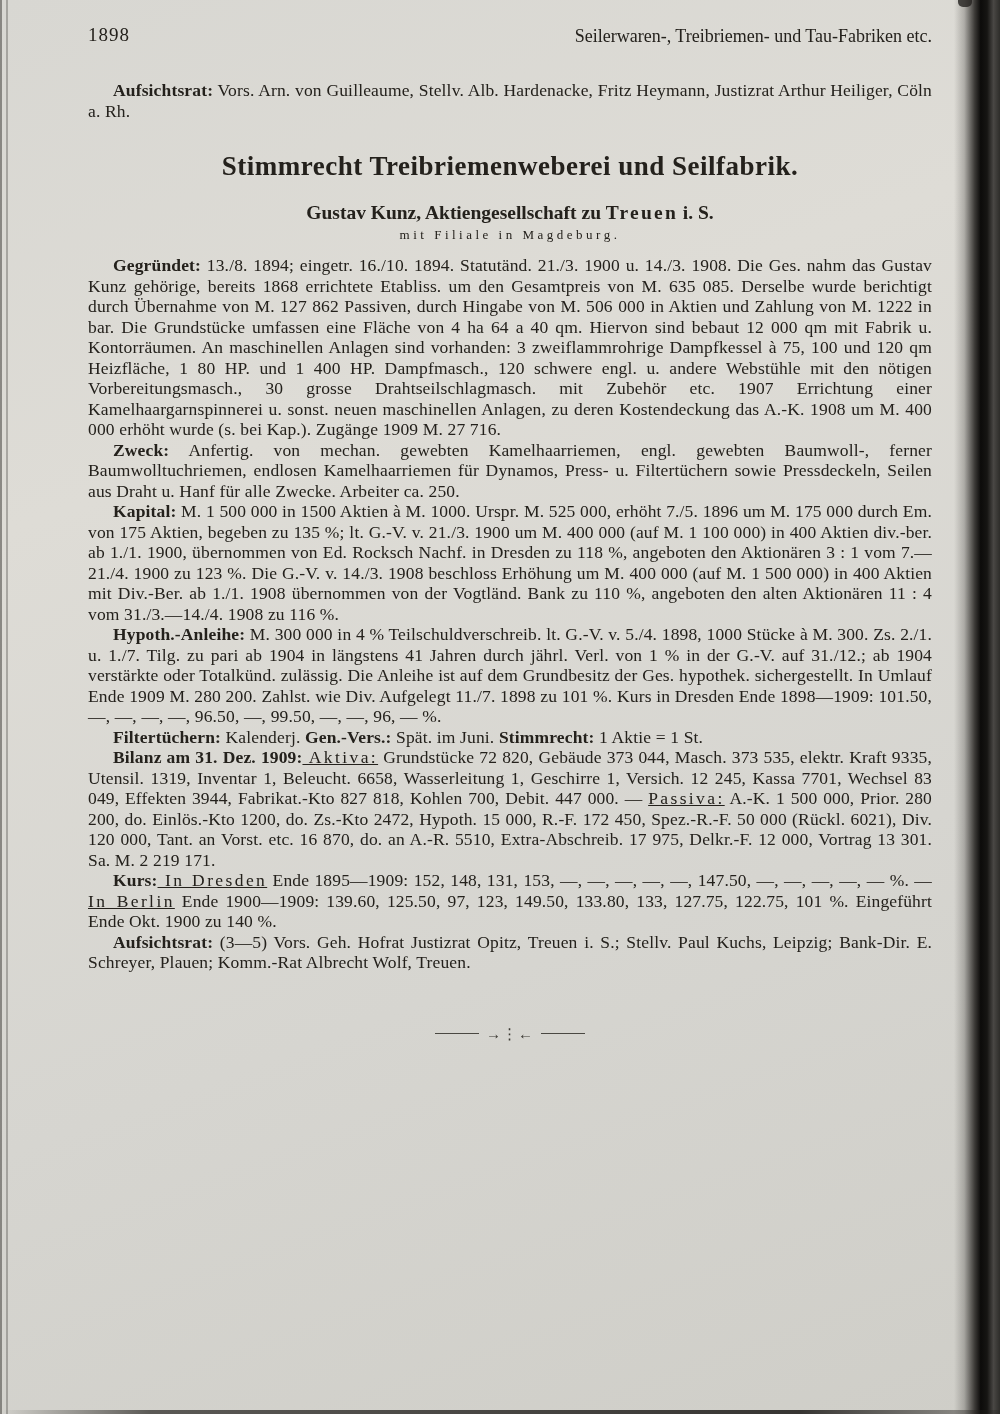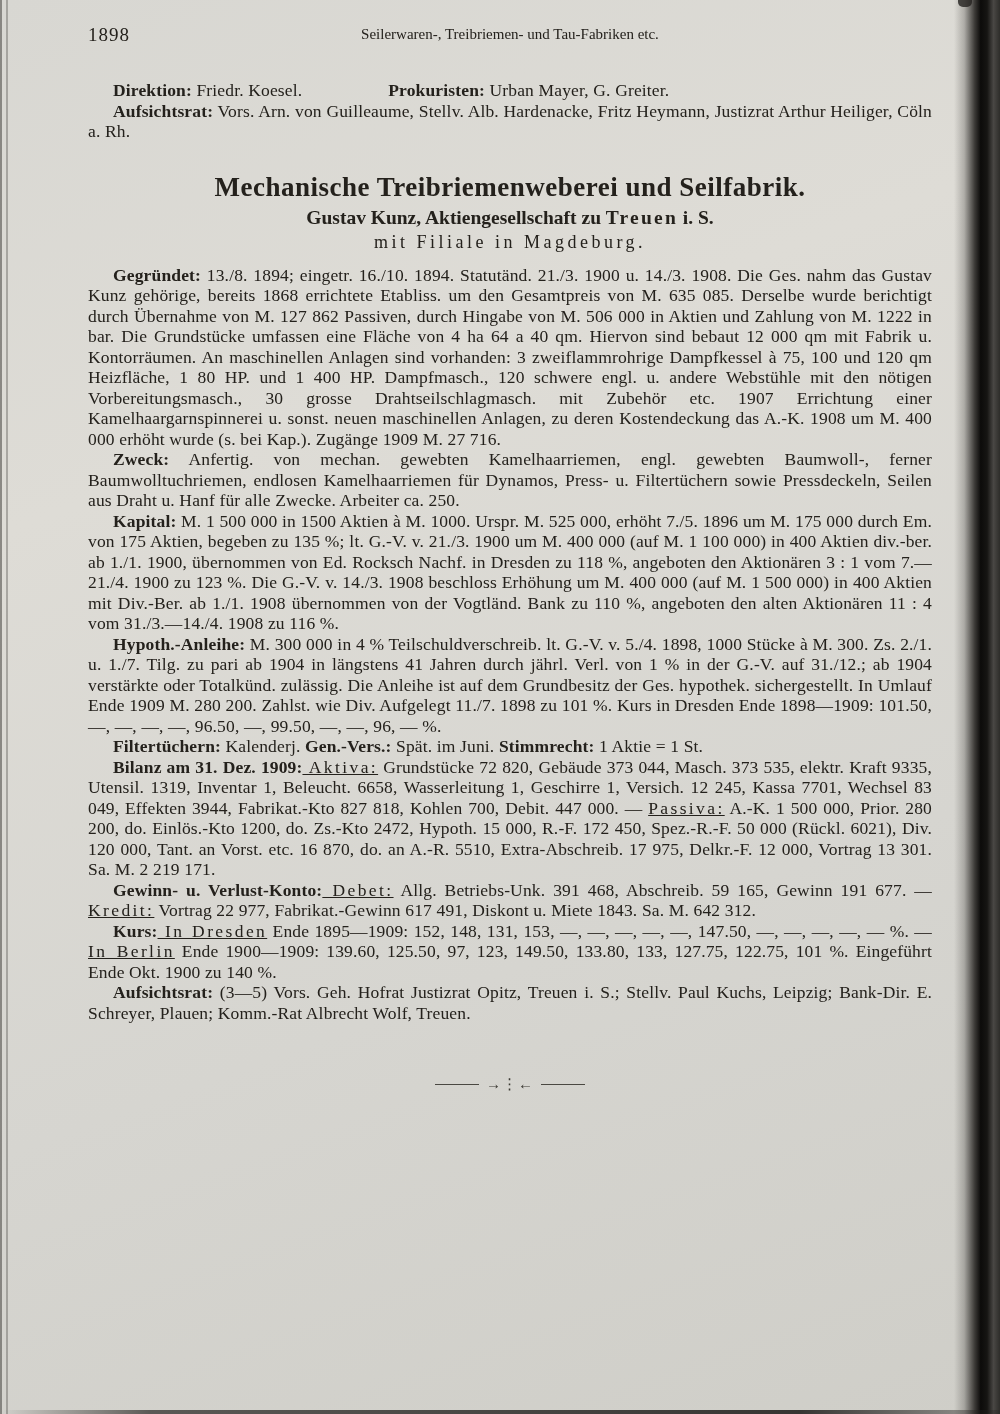--- a/index.html
+++ b/index.html
@@ -38,46 +38,46 @@
   }
   .corner-mark {
     position:absolute; top:0; right:28px; width:14px; height:7px;
     background:#23211e; border-radius:0 0 5px 5px; opacity:.8;
   }
 
   .content { position:absolute; left:88px; top:24px; width:844px; }
 
   .running-head { position:relative; height:26px; }
   .pageno { position:absolute; left:0; top:0; font-size:19px; letter-spacing:1px; }
-  .runtitle { position:absolute; left:0; right:0; top:2px; text-align:center; font-size:15px; }
+  .runtitle { position:absolute; left:0; right:0; top:2px; text-align:right; font-size:18px; }
 
   .prev-entry { margin-top:30px; }
 
   .para {
     font-size:17.5px; line-height:20.5px;
     text-align:justify; text-indent:25px;
     letter-spacing:0.15px;
   }
   .seg-bold { font-weight:bold; }
   .seg-normal { font-weight:normal; }
   .seg-spaced { letter-spacing:2.4px;text-decoration:underline; }
   .seg-boldspaced { font-weight:bold; letter-spacing:2.2px; }
   .seg-gap { display:inline-block; width:86px; }
 
   .entry-title {
     margin-top:30px;
     font-size:27px; font-weight:bold; text-align:center; letter-spacing:0.5px;
   }
   .entry-subtitle {
-    margin-top:4px;
+    margin-top:20px;
     font-size:19.5px; font-weight:bold; text-align:center;
   }
   .entry-filiale {
     margin-top:3px; margin-bottom:12px;
-    font-size:18px; text-align:center; letter-spacing:3.5px;
+    font-size:13px; text-align:center; letter-spacing:3.5px;
   }
 
   .ornament {
     margin-top:52px;
     display:flex; justify-content:center; align-items:center; gap:7px;
     color:#3b3933;
   }
   .ornament .line { width:44px; border-top:1.5px solid #4a4842; }
   .orn-glyph { font-size:15px; letter-spacing:1px; }
 </style>
@@ -91,36 +91,34 @@
   <div class="corner-mark"></div>
 
   <div class="content">
 
     <header class="running-head">
       <span class="pageno">1898</span>
       <span class="runtitle">Seilerwaren-, Treibriemen- und Tau-Fabriken etc.</span>
     </header>
 
     <section class="prev-entry" id="prev-paras">
-        <p class="para"><span class="seg-bold">Direktion:</span><span class="seg-normal"> Friedr. Koesel.</span><span class="seg-gap"></span><span class="seg-bold">Prokuristen:</span><span class="seg-normal"> Urban Mayer, G. Greiter.</span></p>
         <p class="para"><span class="seg-bold">Aufsichtsrat:</span><span class="seg-normal"> Vors. Arn. von Guilleaume, Stellv. Alb. Hardenacke, Fritz Heymann, Justizrat Arthur Heiliger, Cöln a. Rh.</span></p>
       </section>
 
-    <h1 class="entry-title">Mechanische Treibriemenweberei und Seilfabrik.</h1>
+    <h1 class="entry-title">Stimmrecht Treibriemenweberei und Seilfabrik.</h1>
     <h2 class="entry-subtitle" id="subtitle"><span class="seg-bold">Gustav Kunz, Aktiengesellschaft</span><span class="seg-bold"> zu </span><span class="seg-boldspaced">Treuen</span><span class="seg-bold"> i. S.</span></h2>
     <div class="entry-filiale">mit Filiale in Magdeburg.</div>
 
     <section class="entry-body" id="entry-paras">
         <p class="para"><span class="seg-bold">Gegründet:</span><span class="seg-normal"> 13./8. 1894; eingetr. 16./10. 1894. Statutänd. 21./3. 1900 u. 14./3. 1908. Die Ges. nahm das Gustav Kunz gehörige, bereits 1868 errichtete Etabliss. um den Gesamtpreis von M. 635 085. Derselbe wurde berichtigt durch Übernahme von M. 127 862 Passiven, durch Hingabe von M. 506 000 in Aktien und Zahlung von M. 1222 in bar. Die Grundstücke umfassen eine Fläche von 4 ha 64 a 40 qm. Hiervon sind bebaut 12 000 qm mit Fabrik u. Kontorräumen. An maschinellen Anlagen sind vorhanden: 3 zweiflammrohrige Dampfkessel à 75, 100 und 120 qm Heizfläche, 1 80 HP. und 1 400 HP. Dampfmasch., 120 schwere engl. u. andere Webstühle mit den nötigen Vorbereitungsmasch., 30 grosse Drahtseilschlagmasch. mit Zubehör etc. 1907 Errichtung einer Kamelhaargarnspinnerei u. sonst. neuen maschinellen Anlagen, zu deren Kostendeckung das A.-K. 1908 um M. 400 000 erhöht wurde (s. bei Kap.). Zugänge 1909 M. 27 716.</span></p>
         <p class="para"><span class="seg-bold">Zweck:</span><span class="seg-normal"> Anfertig. von mechan. gewebten Kamelhaarriemen, engl. gewebten Baumwoll-, ferner Baumwolltuchriemen, endlosen Kamelhaarriemen für Dynamos, Press- u. Filtertüchern sowie Pressdeckeln, Seilen aus Draht u. Hanf für alle Zwecke. Arbeiter ca. 250.</span></p>
         <p class="para"><span class="seg-bold">Kapital:</span><span class="seg-normal"> M. 1 500 000 in 1500 Aktien à M. 1000. Urspr. M. 525 000, erhöht 7./5. 1896 um M. 175 000 durch Em. von 175 Aktien, begeben zu 135 %; lt. G.-V. v. 21./3. 1900 um M. 400 000 (auf M. 1 100 000) in 400 Aktien div.-ber. ab 1./1. 1900, übernommen von Ed. Rocksch Nachf. in Dresden zu 118 %, angeboten den Aktionären 3 : 1 vom 7.—21./4. 1900 zu 123 %. Die G.-V. v. 14./3. 1908 beschloss Erhöhung um M. 400 000 (auf M. 1 500 000) in 400 Aktien mit Div.-Ber. ab 1./1. 1908 übernommen von der Vogtländ. Bank zu 110 %, angeboten den alten Aktionären 11 : 4 vom 31./3.—14./4. 1908 zu 116 %.</span></p>
         <p class="para"><span class="seg-bold">Hypoth.-Anleihe:</span><span class="seg-normal"> M. 300 000 in 4 % Teilschuldverschreib. lt. G.-V. v. 5./4. 1898, 1000 Stücke à M. 300. Zs. 2./1. u. 1./7. Tilg. zu pari ab 1904 in längstens 41 Jahren durch jährl. Verl. von 1 % in der G.-V. auf 31./12.; ab 1904 verstärkte oder Totalkünd. zulässig. Die Anleihe ist auf dem Grundbesitz der Ges. hypothek. sichergestellt. In Umlauf Ende 1909 M. 280 200. Zahlst. wie Div. Aufgelegt 11./7. 1898 zu 101 %. Kurs in Dresden Ende 1898—1909: 101.50, —, —, —, —, 96.50, —, 99.50, —, —, 96, — %.</span></p>
         <p class="para"><span class="seg-bold">Filtertüchern:</span><span class="seg-normal"> Kalenderj. </span><span class="seg-bold">Gen.-Vers.:</span><span class="seg-normal"> Spät. im Juni. </span><span class="seg-bold">Stimmrecht:</span><span class="seg-normal"> 1 Aktie = 1 St.</span></p>
         <p class="para"><span class="seg-bold">Bilanz am 31. Dez. 1909:</span><span class="seg-spaced"> Aktiva:</span><span class="seg-normal"> Grundstücke 72 820, Gebäude 373 044, Masch. 373 535, elektr. Kraft 9335, Utensil. 1319, Inventar 1, Beleucht. 6658, Wasserleitung 1, Geschirre 1, Versich. 12 245, Kassa 7701, Wechsel 83 049, Effekten 3944, Fabrikat.-Kto 827 818, Kohlen 700, Debit. 447 000. — </span><span class="seg-spaced">Passiva:</span><span class="seg-normal"> A.-K. 1 500 000, Prior. 280 200, do. Einlös.-Kto 1200, do. Zs.-Kto 2472, Hypoth. 15 000, R.-F. 172 450, Spez.-R.-F. 50 000 (Rückl. 6021), Div. 120 000, Tant. an Vorst. etc. 16 870, do. an A.-R. 5510, Extra-Abschreib. 17 975, Delkr.-F. 12 000, Vortrag 13 301. Sa. M. 2 219 171.</span></p>
-        <p class="para"><span class="seg-bold">Gewinn- u. Verlust-Konto:</span><span class="seg-spaced"> Debet:</span><span class="seg-normal"> Allg. Betriebs-Unk. 391 468, Abschreib. 59 165, Gewinn 191 677. — </span><span class="seg-spaced">Kredit:</span><span class="seg-normal"> Vortrag 22 977, Fabrikat.-Gewinn 617 491, Diskont u. Miete 1843. Sa. M. 642 312.</span></p>
         <p class="para"><span class="seg-bold">Kurs:</span><span class="seg-spaced"> In Dresden</span><span class="seg-normal"> Ende 1895—1909: 152, 148, 131, 153, —, —, —, —, —, 147.50, —, —, —, —, — %. — </span><span class="seg-spaced">In Berlin</span><span class="seg-normal"> Ende 1900—1909: 139.60, 125.50, 97, 123, 149.50, 133.80, 133, 127.75, 122.75, 101 %. Eingeführt Ende Okt. 1900 zu 140 %.</span></p>
         <p class="para"><span class="seg-bold">Aufsichtsrat:</span><span class="seg-normal"> (3—5) Vors. Geh. Hofrat Justizrat Opitz, Treuen i. S.; Stellv. Paul Kuchs, Leipzig; Bank-Dir. E. Schreyer, Plauen; Komm.-Rat Albrecht Wolf, Treuen.</span></p>
       </section>
 
     <div class="ornament">
       <span class="line"></span>
       <span class="orn-glyph">→⋮←</span>
       <span class="line"></span>
     </div>
 

